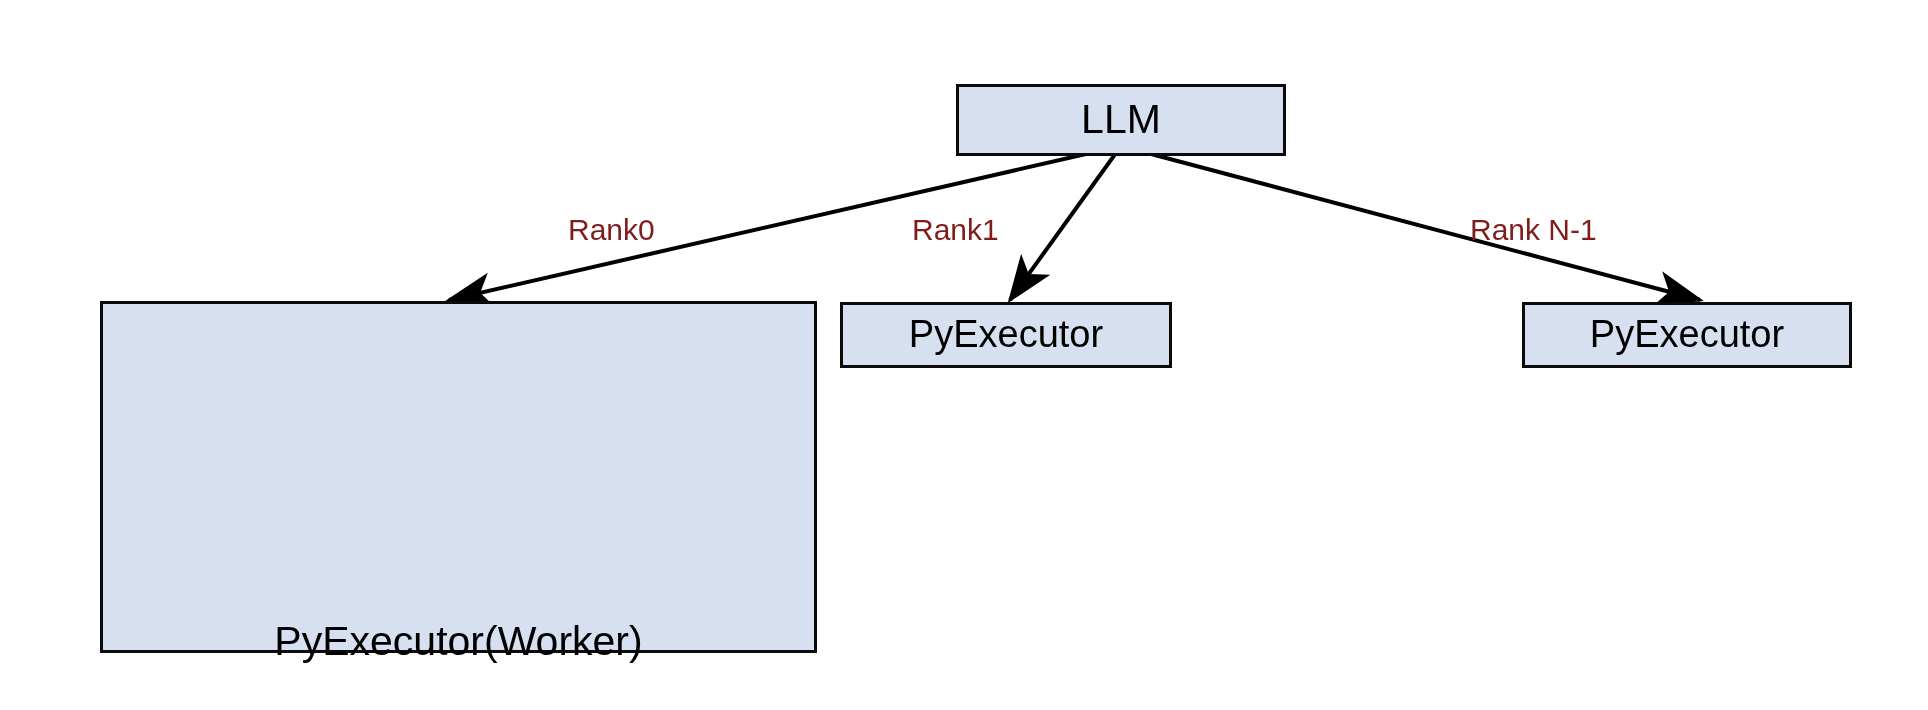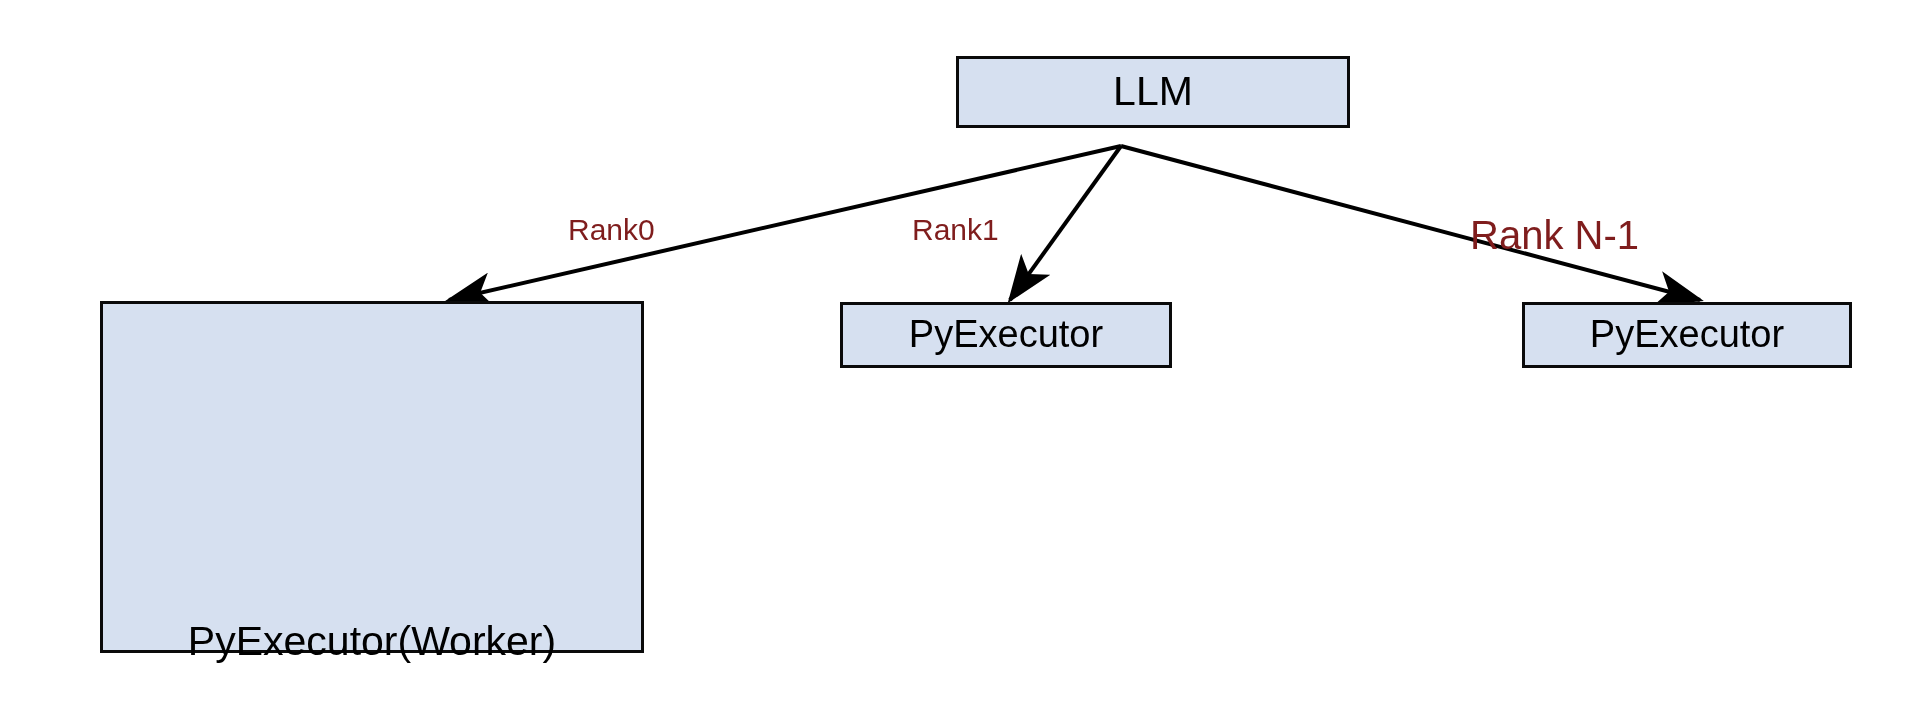--- a/index.html
+++ b/index.html
@@ -53,43 +53,43 @@
   }
   .edge-label {
     position: absolute;
     white-space: nowrap;
     color: #7f1d1d;
     background: transparent;
   }
 
   
   #node-llm {
-    left: 956px; top: 56px; width: 394px; height: 72px;
+    left: 956px; top: 84px; width: 330px; height: 72px;
     font-size: 41px;
   }
   #node-worker {
-    left: 100px; top: 301px; width: 544px; height: 352px;
+    left: 100px; top: 301px; width: 717px; height: 352px;
   }
   #worker-title {
     top: 316px;
     font-size: 41px;
   }
   #node-pyexec-rank1 {
     left: 840px; top: 302px; width: 332px; height: 66px;
     font-size: 38px;
   }
   #node-pyexec-rankn {
     left: 1522px; top: 302px; width: 330px; height: 66px;
     font-size: 38px;
   }
 
   
   #label-rank0 { left: 568px; top: 213px; font-size: 30px; }
   #label-rank1 { left: 912px; top: 213px; font-size: 30px; }
-  #label-rankn { left: 1470px; top: 213px; font-size: 40px; }
+  #label-rankn { left: 1470px; top: 213px; font-size: 30px; }
 </style>
 </head>
 <body>
 
 <div id="canvas">
 
   <svg id="edges" viewBox="0 0 1928 710" width="1928" height="710" xmlns="http://www.w3.org/2000/svg">
     <defs>
       <marker id="arrowhead" markerWidth="12" markerHeight="9" refX="11" refY="4.5" orient="auto" markerUnits="strokeWidth">
         <path d="M0,0 L12,4.5 L0,9 L3,4.5 Z" fill="#000000"></path>

